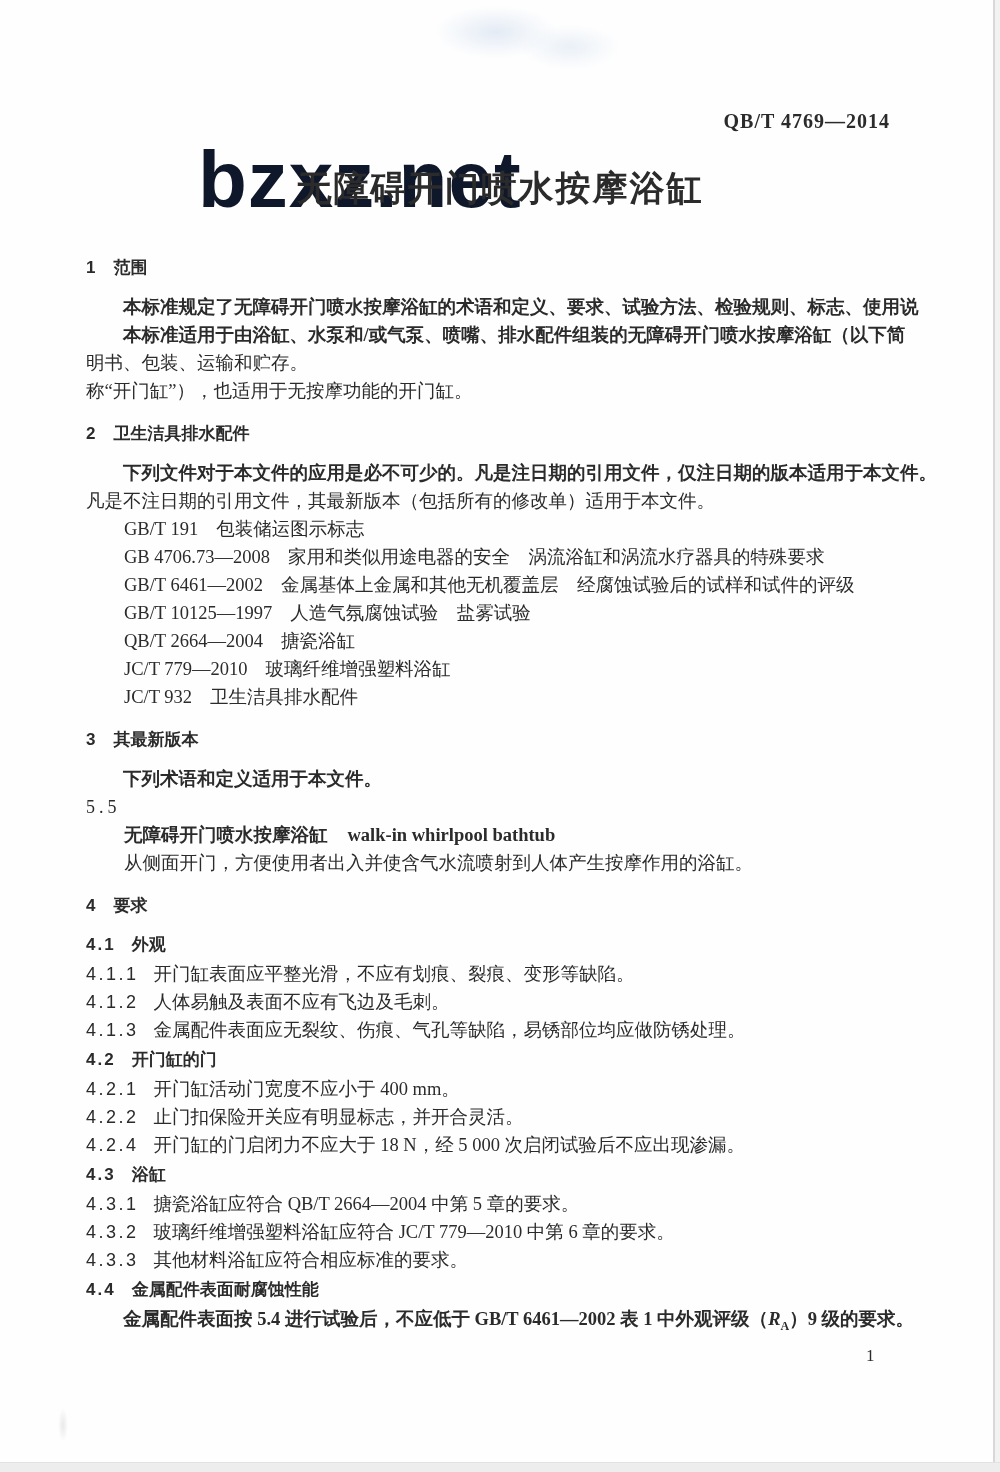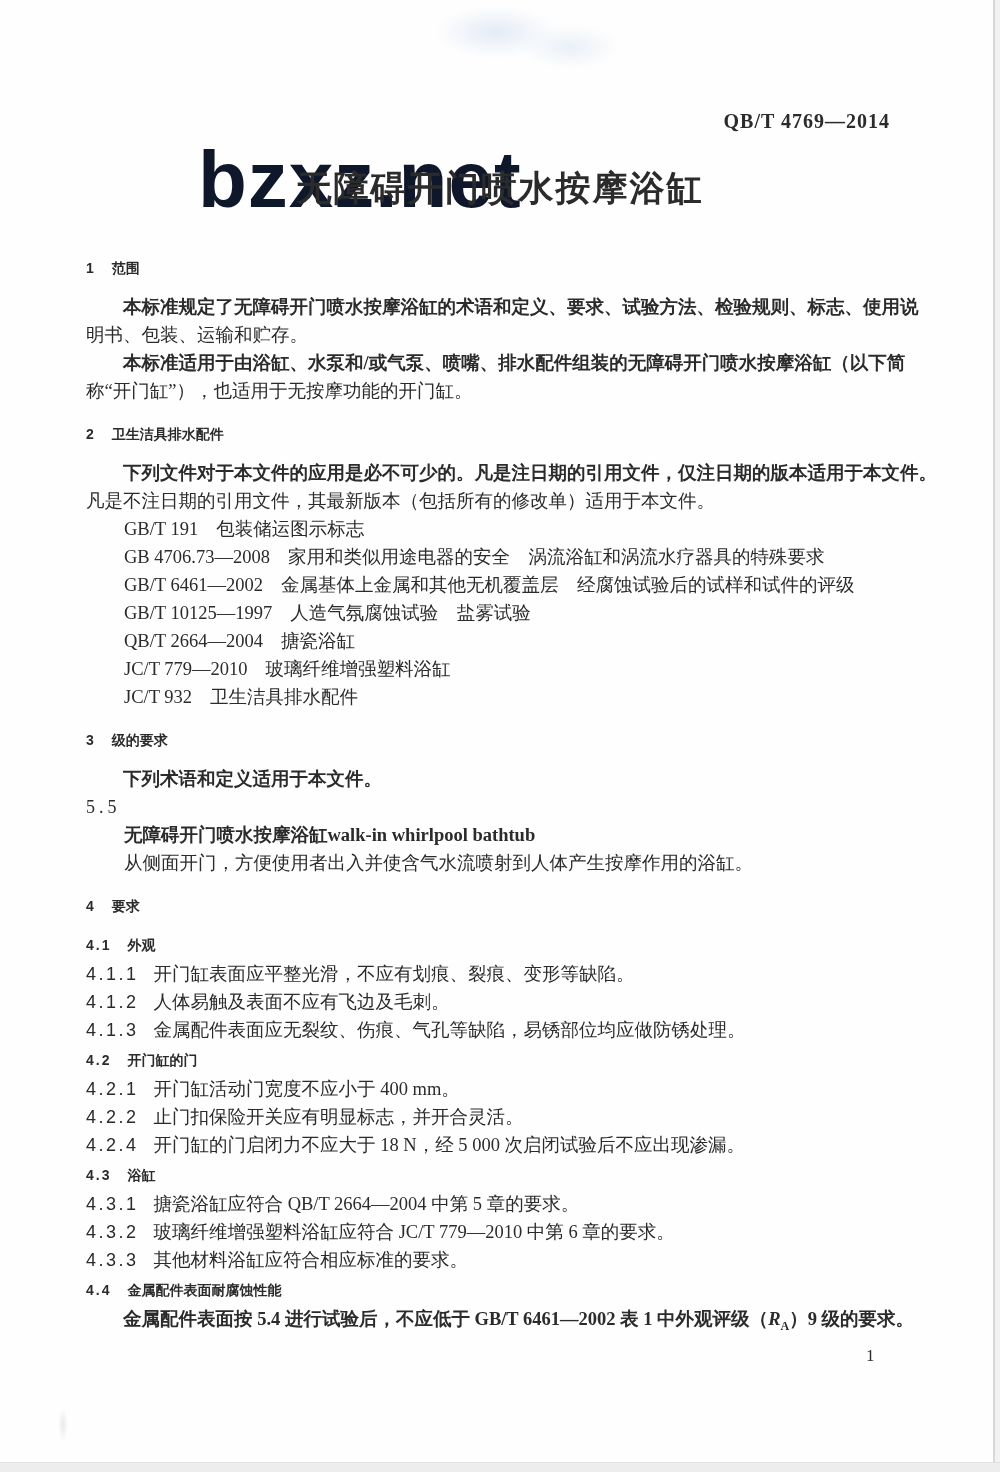--- a/index.html
+++ b/index.html
@@ -17,32 +17,32 @@
     text-align:right;padding-top:110px;padding-right:24px;
     font-weight:bold;font-size:20px;letter-spacing:1px;
   }
   .title{
     text-align:center;margin-top:32px;font-size:35px;font-weight:bold;
     font-family:"Liberation Sans","DejaVu Sans",sans-serif;letter-spacing:2px;
   }
   .docbody{margin-top:42px;font-size:18.5px;line-height:28px;}
   .heading{
     font-family:"Liberation Sans","DejaVu Sans",sans-serif;
-    font-weight:bold;font-size:14px;white-space:nowrap;
+    font-weight:bold;font-size:17px;white-space:nowrap;
   }
   .h1{margin:15px 0 11px;}
   .h2{margin:2px 0 1px;}
   .hnum{margin-right:16px;letter-spacing:2px;}
   .line{height:28px;white-space:nowrap;}
   .indent{text-indent:37px;font-weight:bold;}
   .ref{padding-left:38px;}
   .refname{margin-left:18px;}
   .numline{letter-spacing:4px;font-size:18px;}
   .term{padding-left:38px;font-weight:bold;}
-  .term .en{font-family:"Liberation Serif","DejaVu Serif",serif;}
+  .term .en{margin-left:20px;font-family:"Liberation Serif","DejaVu Serif",serif;}
   .defline{padding-left:38px;}
   .clause .cnum{
     font-family:"Liberation Sans","DejaVu Sans",sans-serif;font-weight:normal;
     letter-spacing:2.5px;margin-right:15px;font-size:18px;
   }
   .ritalic{font-style:italic;}
   .rsub{font-size:12px;}
   .page-number{position:absolute;left:866px;top:1346px;font-size:17px;z-index:1;}
   
   .smudge-a{
@@ -66,34 +66,34 @@
   <div class="smudge-a"></div>
   <div class="smudge-b"></div>
   <div class="watermark">bzxz.net</div>
 
   <div class="content">
     <div class="doc-code">QB/T 4769—2014</div>
     <div class="title">无障碍开门喷水按摩浴缸</div>
     <div class="docbody" id="doc-body">
         <div class="heading h1"><span class="hnum">1</span><span class="htext">范围</span></div>
         <div class="line indent">本标准规定了无障碍开门喷水按摩浴缸的术语和定义、要求、试验方法、检验规则、标志、使用说</div>
+        <div class="line indent">本标准适用于由浴缸、水泵和/或气泵、喷嘴、排水配件组装的无障碍开门喷水按摩浴缸（以下简</div>
         <div class="line">明书、包装、运输和贮存。</div>
-        <div class="line indent">本标准适用于由浴缸、水泵和/或气泵、喷嘴、排水配件组装的无障碍开门喷水按摩浴缸（以下简</div>
         <div class="line">称“开门缸”），也适用于无按摩功能的开门缸。</div>
         <div class="heading h1"><span class="hnum">2</span><span class="htext">卫生洁具排水配件</span></div>
         <div class="line indent">下列文件对于本文件的应用是必不可少的。凡是注日期的引用文件，仅注日期的版本适用于本文件。</div>
         <div class="line">凡是不注日期的引用文件，其最新版本（包括所有的修改单）适用于本文件。</div>
         <div class="line ref"><span class="refcode">GB/T 191</span><span class="refname">包装储运图示标志</span></div>
         <div class="line ref"><span class="refcode">GB 4706.73—2008</span><span class="refname">家用和类似用途电器的安全　涡流浴缸和涡流水疗器具的特殊要求</span></div>
         <div class="line ref"><span class="refcode">GB/T 6461—2002</span><span class="refname">金属基体上金属和其他无机覆盖层　经腐蚀试验后的试样和试件的评级</span></div>
         <div class="line ref"><span class="refcode">GB/T 10125—1997</span><span class="refname">人造气氛腐蚀试验　盐雾试验</span></div>
         <div class="line ref"><span class="refcode">QB/T 2664—2004</span><span class="refname">搪瓷浴缸</span></div>
         <div class="line ref"><span class="refcode">JC/T 779—2010</span><span class="refname">玻璃纤维增强塑料浴缸</span></div>
         <div class="line ref"><span class="refcode">JC/T 932</span><span class="refname">卫生洁具排水配件</span></div>
-        <div class="heading h1"><span class="hnum">3</span><span class="htext">级的要求</span></div>
+        <div class="heading h1"><span class="hnum">3</span><span class="htext">其最新版本</span></div>
         <div class="line indent">下列术语和定义适用于本文件。</div>
         <div class="line numline">5.5</div>
         <div class="line term"><span class="cn">无障碍开门喷水按摩浴缸</span><span class="en">walk-in whirlpool bathtub</span></div>
         <div class="line defline">从侧面开门，方便使用者出入并使含气水流喷射到人体产生按摩作用的浴缸。</div>
         <div class="heading h1"><span class="hnum">4</span><span class="htext">要求</span></div>
         <div class="heading h2"><span class="hnum">4.1</span><span class="htext">外观</span></div>
         <div class="line clause"><span class="cnum">4.1.1</span><span class="ctext">开门缸表面应平整光滑，不应有划痕、裂痕、变形等缺陷。</span></div>
         <div class="line clause"><span class="cnum">4.1.2</span><span class="ctext">人体易触及表面不应有飞边及毛刺。</span></div>
         <div class="line clause"><span class="cnum">4.1.3</span><span class="ctext">金属配件表面应无裂纹、伤痕、气孔等缺陷，易锈部位均应做防锈处理。</span></div>
         <div class="heading h2"><span class="hnum">4.2</span><span class="htext">开门缸的门</span></div>

